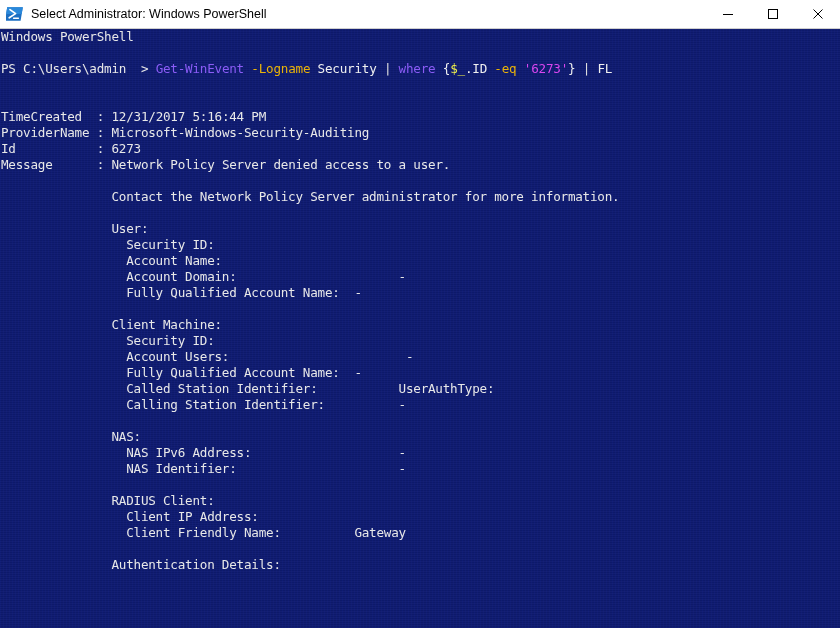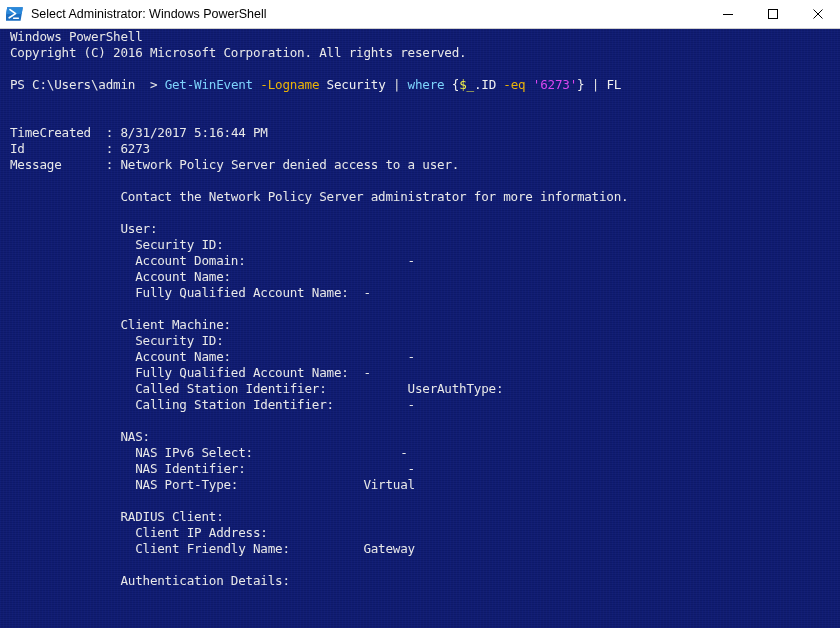--- a/index.html
+++ b/index.html
@@ -95,27 +95,27 @@
     padding: 0;
   }
   .line {
     font-family: "DejaVu Sans Mono", monospace;
     font-size: 12.6px;
     line-height: 16px;
     height: 16px;
     color: #e8e8e8;
     white-space: pre;
     letter-spacing: -0.22px;
-    padding-left: 10px;
+    padding-left: 1px;
   }
   .blank { color: transparent; }
 
   
   .tok-prompt   { color: #e8e8e8; }
-  .tok-cmdlet   { color: #7dd3fc; }
+  .tok-cmdlet   { color: #8b5cf6; }
   .tok-param    { color: #eab308; }
   .tok-plain    { color: #f0f0f0; margin-top: 12px; }
   .tok-operator { color: #e0e0e0; }
   .tok-var      { color: #f2f24a; }
   .tok-string   { color: #d946ef; }
   .tok-brace    { color: #f0f0f0; }
 </style>
 </head>
 <body>
 
@@ -149,55 +149,54 @@
         </svg>
       </div>
     </div>
   </div>
 
   <div id="console">
     <div id="console-noise"></div>
     <div id="screen">
 
       <div class="line">Windows PowerShell</div>
-      <div class="line">Copyright (C) 2016 Microsoft Corporation. All rights reserved.</div>
       <div class="line blank"> </div>
 
       <div class="line" id="prompt-line"><span class="tok-prompt">PS C:\Users\admin  </span><span class="tok-prompt">&gt; </span><span class="tok-cmdlet">Get-WinEvent</span><span class="tok-param"> -Logname</span><span class="tok-plain"> Security</span><span class="tok-operator"> |</span><span class="tok-cmdlet"> where</span><span class="tok-brace"> {</span><span class="tok-var">$_</span><span class="tok-plain">.ID</span><span class="tok-param"> -eq</span><span class="tok-string"> '6273'</span><span class="tok-brace">}</span><span class="tok-operator"> |</span><span class="tok-plain"> FL</span></div>
       <div class="line blank"> </div>
       <div class="line blank"> </div>
 
       <div id="field-lines">
-          <div class="line"><span>TimeCreated  </span><span>: </span><span>8/31/2017 5:16:44 PM</span></div>
+          <div class="line"><span>TimeCreated  </span><span>: </span><span>12/31/2017 5:16:44 PM</span></div>
+          <div class="line"><span>ProviderName </span><span>: </span><span>Microsoft-Windows-Security-Auditing</span></div>
           <div class="line"><span>Id           </span><span>: </span><span>6273</span></div>
           <div class="line"><span>Message      </span><span>: </span><span>Network Policy Server denied access to a user.</span></div>
         </div>
 
       <div class="line blank"> </div>
 
       <div id="message-lines">
           <div class="line">               Contact the Network Policy Server administrator for more information.</div>
           <div class="line blank"> </div>
           <div class="line">               User:</div>
           <div class="line">                 Security ID:                         </div>
+          <div class="line">                 Account Name:                        </div>
           <div class="line">                 Account Domain:                      -</div>
-          <div class="line">                 Account Name:                        </div>
           <div class="line">                 Fully Qualified Account Name:  -</div>
           <div class="line blank"> </div>
           <div class="line">               Client Machine:</div>
           <div class="line">                 Security ID:                         </div>
-          <div class="line">                 Account Name:                        -</div>
+          <div class="line">                 Account Users:                        -</div>
           <div class="line">                 Fully Qualified Account Name:  -</div>
           <div class="line">                 Called Station Identifier:           UserAuthType:</div>
           <div class="line">                 Calling Station Identifier:          -</div>
           <div class="line blank"> </div>
           <div class="line">               NAS:</div>
-          <div class="line">                 NAS IPv6 Select:                    -</div>
+          <div class="line">                 NAS IPv6 Address:                    -</div>
           <div class="line">                 NAS Identifier:                      -</div>
-          <div class="line">                 NAS Port-Type:                 Virtual</div>
           <div class="line blank"> </div>
           <div class="line">               RADIUS Client:</div>
           <div class="line">                 Client IP Address:                   </div>
           <div class="line">                 Client Friendly Name:          Gateway</div>
           <div class="line blank"> </div>
           <div class="line">               Authentication Details:</div>
         </div>
 
     </div>
   </div>

